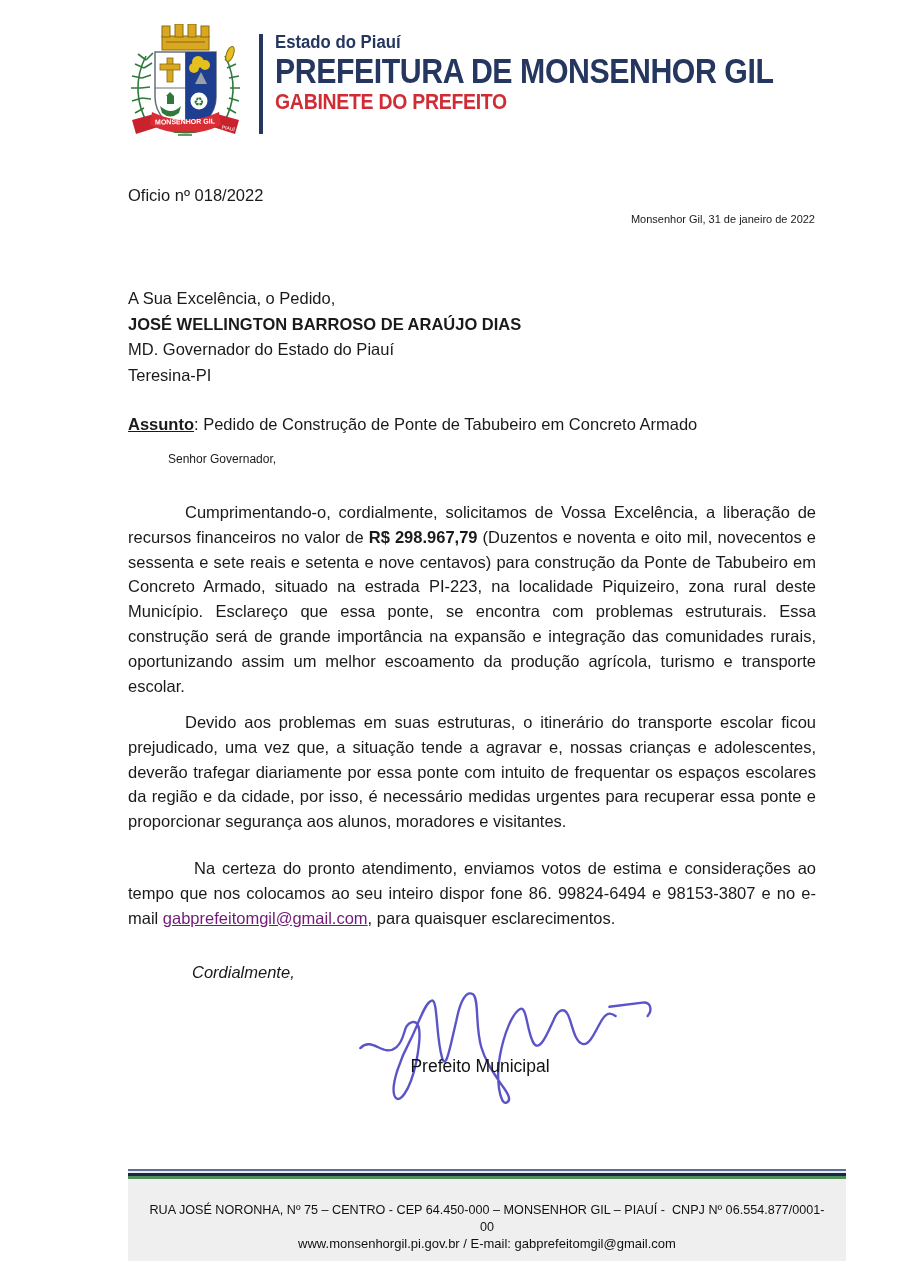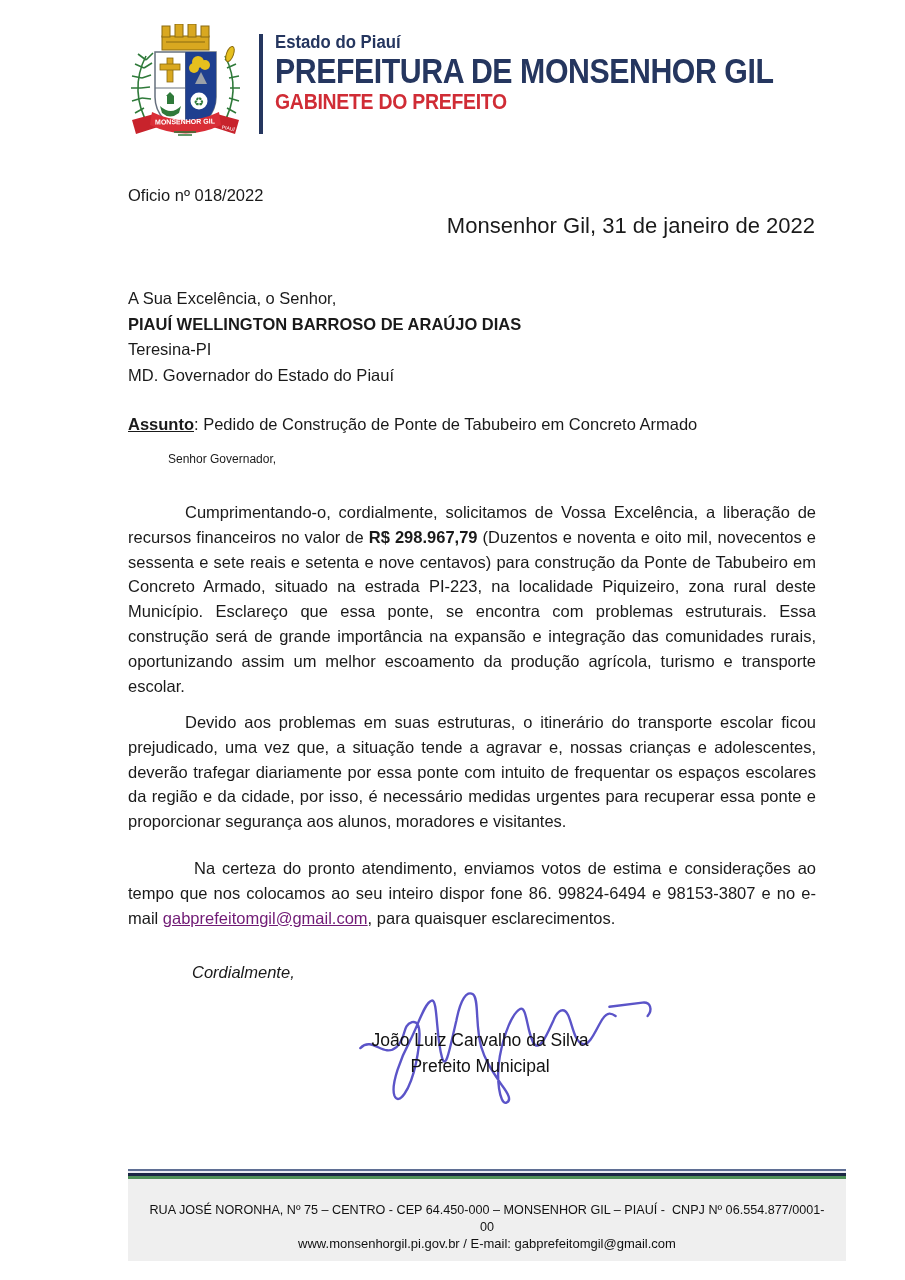--- a/index.html
+++ b/index.html
@@ -24,21 +24,21 @@
     color:#25365f;font-weight:bold;font-size:35px;line-height:37px;
     letter-spacing:-0.5px;transform:scaleX(0.93);transform-origin:left top;white-space:nowrap;
   }
   .header-sub{
     color:#d02c35;font-weight:bold;font-size:22px;line-height:25px;
     letter-spacing:-0.3px;transform:scaleX(0.95);transform-origin:left top;white-space:nowrap;
   }
 
   
   .ref{position:absolute;top:186px;left:128px;font-size:16.5px;font-weight:normal;}
-  .dateline{position:absolute;top:213px;left:128px;width:687px;text-align:right;font-size:22px;}
+  .dateline{position:absolute;top:213px;left:128px;width:687px;text-align:right;font-size:11px;}
   .recipient{position:absolute;top:286px;left:128px;font-size:16.5px;line-height:25.5px;}
   .recipient .bold{font-weight:bold;}
   .subject{position:absolute;top:391px;left:128px;font-size:16.5px;margin-top:24px;}
   .subject .label{font-weight:bold;text-decoration:underline;}
   .greeting{position:absolute;top:452px;left:168px;font-size:12px;}
   .para{
     position:absolute;left:128px;width:688px;
     font-size:16.5px;line-height:24.8px;text-align:justify;
   }
   .para.p1{top:500px;text-indent:57px;}
@@ -145,24 +145,24 @@
       <div class="header-title">PREFEITURA DE MONSENHOR GIL</div>
       <div class="header-sub">GABINETE DO PREFEITO</div>
     </div>
   </div>
 
   <div class="ref">Oficio nº 018/2022</div>
 
   <div class="dateline">Monsenhor Gil, 31 de janeiro de 2022</div>
 
   <div class="recipient">
-    <div>A Sua Excelência, o Senhor,</div>
-    <div class="bold">PIAUÍ WELLINGTON BARROSO DE ARAÚJO DIAS</div>
+    <div>A Sua Excelência, o Pedido,</div>
+    <div class="bold">JOSÉ WELLINGTON BARROSO DE ARAÚJO DIAS</div>
+    <div>MD. Governador do Estado do Piauí</div>
     <div>Teresina-PI</div>
-    <div>MD. Governador do Estado do Piauí</div>
   </div>
 
   <div class="subject">
     <span class="label">Assunto</span><span>: Pedido de Construção de Ponte de Tabubeiro em Concreto Armado</span>
   </div>
 
   <div class="greeting">Senhor Governador,</div>
 
   <div class="para p1">
     <span>Cumprimentando-o, cordialmente, solicitamos de Vossa Excelência, a liberação de recursos financeiros no valor de </span><span class="amount">R$ 298.967,79</span><span> (Duzentos e noventa e oito mil, novecentos e sessenta e sete reais e setenta e nove centavos) para construção da Ponte de Tabubeiro em Concreto Armado, situado na estrada PI-223, na localidade Piquizeiro, zona rural deste Município. Esclareço que essa ponte, se encontra com problemas estruturais. Essa construção será de grande importância na expansão e integração das comunidades rurais, oportunizando assim um melhor escoamento da produção agrícola, turismo e transporte escolar.</span>
@@ -176,21 +176,20 @@
 
   <div class="closing">Cordialmente,</div>
 
   <div class="signature">
     <svg class="sig-scrawl" viewBox="0 0 300 120">
       <g fill="none" stroke="#5b54c8" stroke-width="2.3" stroke-linecap="round" stroke-linejoin="round">
         <path d="M10,62 C22,50 32,72 45,61 C55,52 50,40 60,37 C70,34 68,56 64,76 C58,104 47,118 43,108 C39,97 50,70 58,55 C66,40 72,18 79,16 C85,14 83,50 89,71 C93,85 97,60 103,35 C107,15 113,6 119,10 C125,14 121,40 127,61 C131,75 139,86 147,98 C153,106 157,113 151,115 C145,116 141,92 145,70 C149,48 157,28 165,24 C171,22 171,44 177,56 C183,68 191,48 197,35 C201,25 207,22 211,30 C215,38 217,56 225,58 C233,60 239,41 245,33 C249,27 253,28 257,31"></path>
         <path d="M251,22 L283,18 C291,17 293,25 288,31"></path>
       </g>
     </svg>
-    <div class="sig-name">João Luiz Carvalho da Silva</div>
     <div class="sig-role">Prefeito Municipal</div>
   </div>
 
   <div class="footer">
     <div class="footer-stripes">
       <div class="s1"></div>
         <div class="s2"></div>
         <div class="s3"></div>
         <div class="s4"></div>
     </div>

